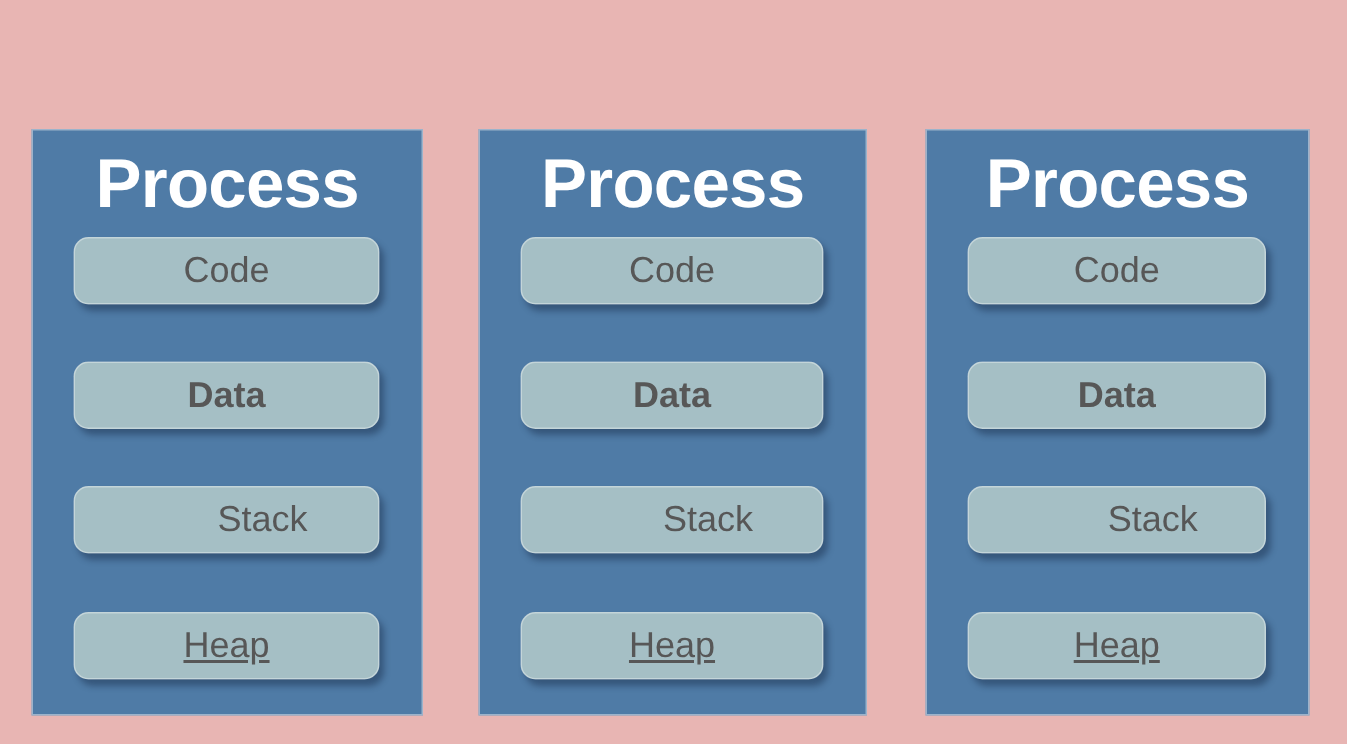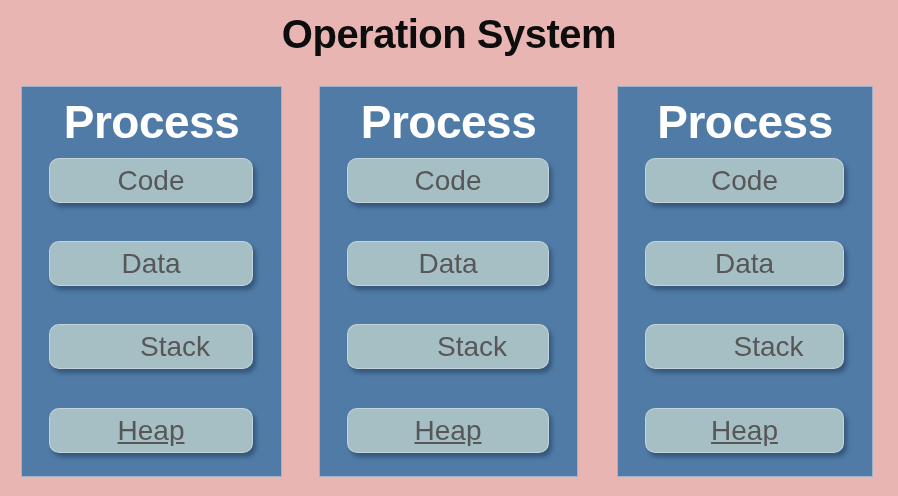--- a/index.html
+++ b/index.html
@@ -53,33 +53,32 @@
     right: 28px;
     height: 45px;
     background: var(--block-fill, #a5bfc5);
     border: 1px solid rgba(255, 255, 255, 0.35);
     border-radius: 10px;
     box-shadow: 3px 4px 4px rgba(22, 42, 70, 0.45);
     box-sizing: border-box;
     display: flex;
     align-items: center;
     justify-content: center;
-    font-size: 28px;
+    font-size: 24px;
     color: var(--block-text, #575757);
   }
   .block.b0 { top: 71px; }
-  .block.b1 { top: 154px; }
+  .block.b1 { top: 154px; font-weight: bold; }
   .block.b2 { top: 237px; padding-left: 48px; }
   .block.b3 { top: 321px; text-decoration: underline; }
 </style>
 </head>
 <body>
 
 <div class="canvas">
-  <div class="diagram-title">Operation System</div>
 
   <div class="pbox p0">
     <div class="process-title">Process</div>
     <div class="block b0">Code</div>
     <div class="block b1">Data</div>
     <div class="block b2">Stack</div>
     <div class="block b3">Heap</div>
   </div>
 
   <div class="pbox p1">

